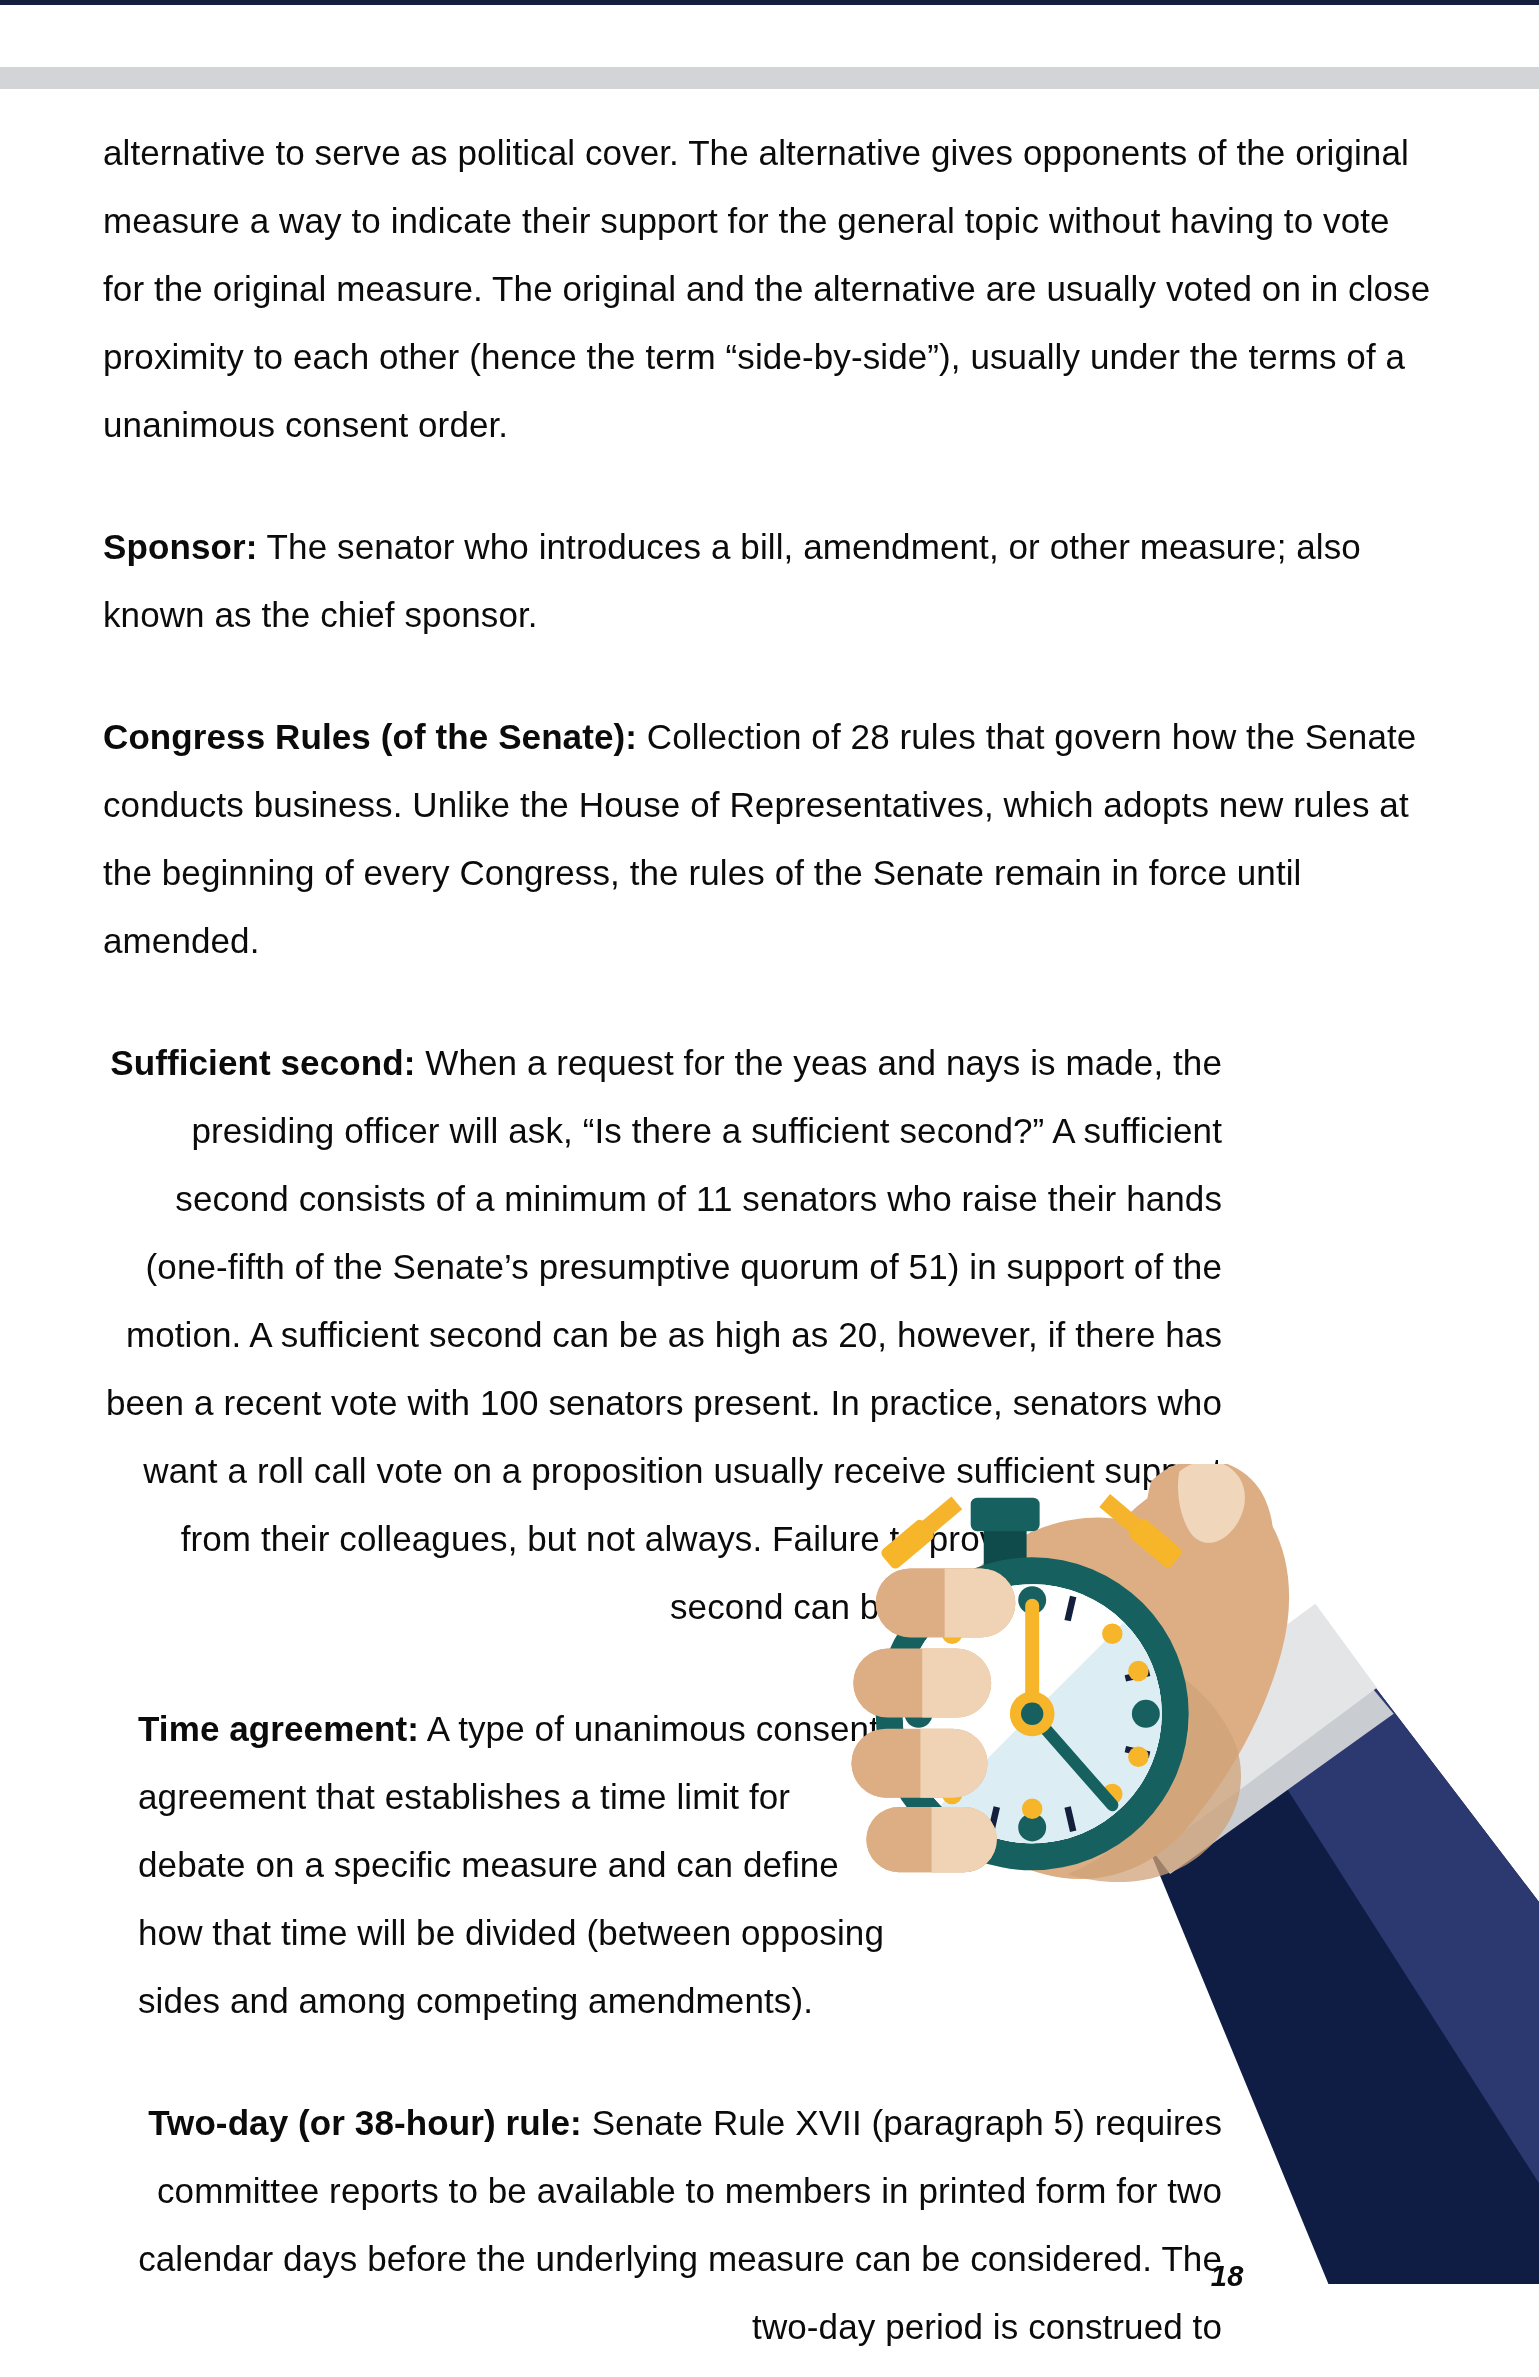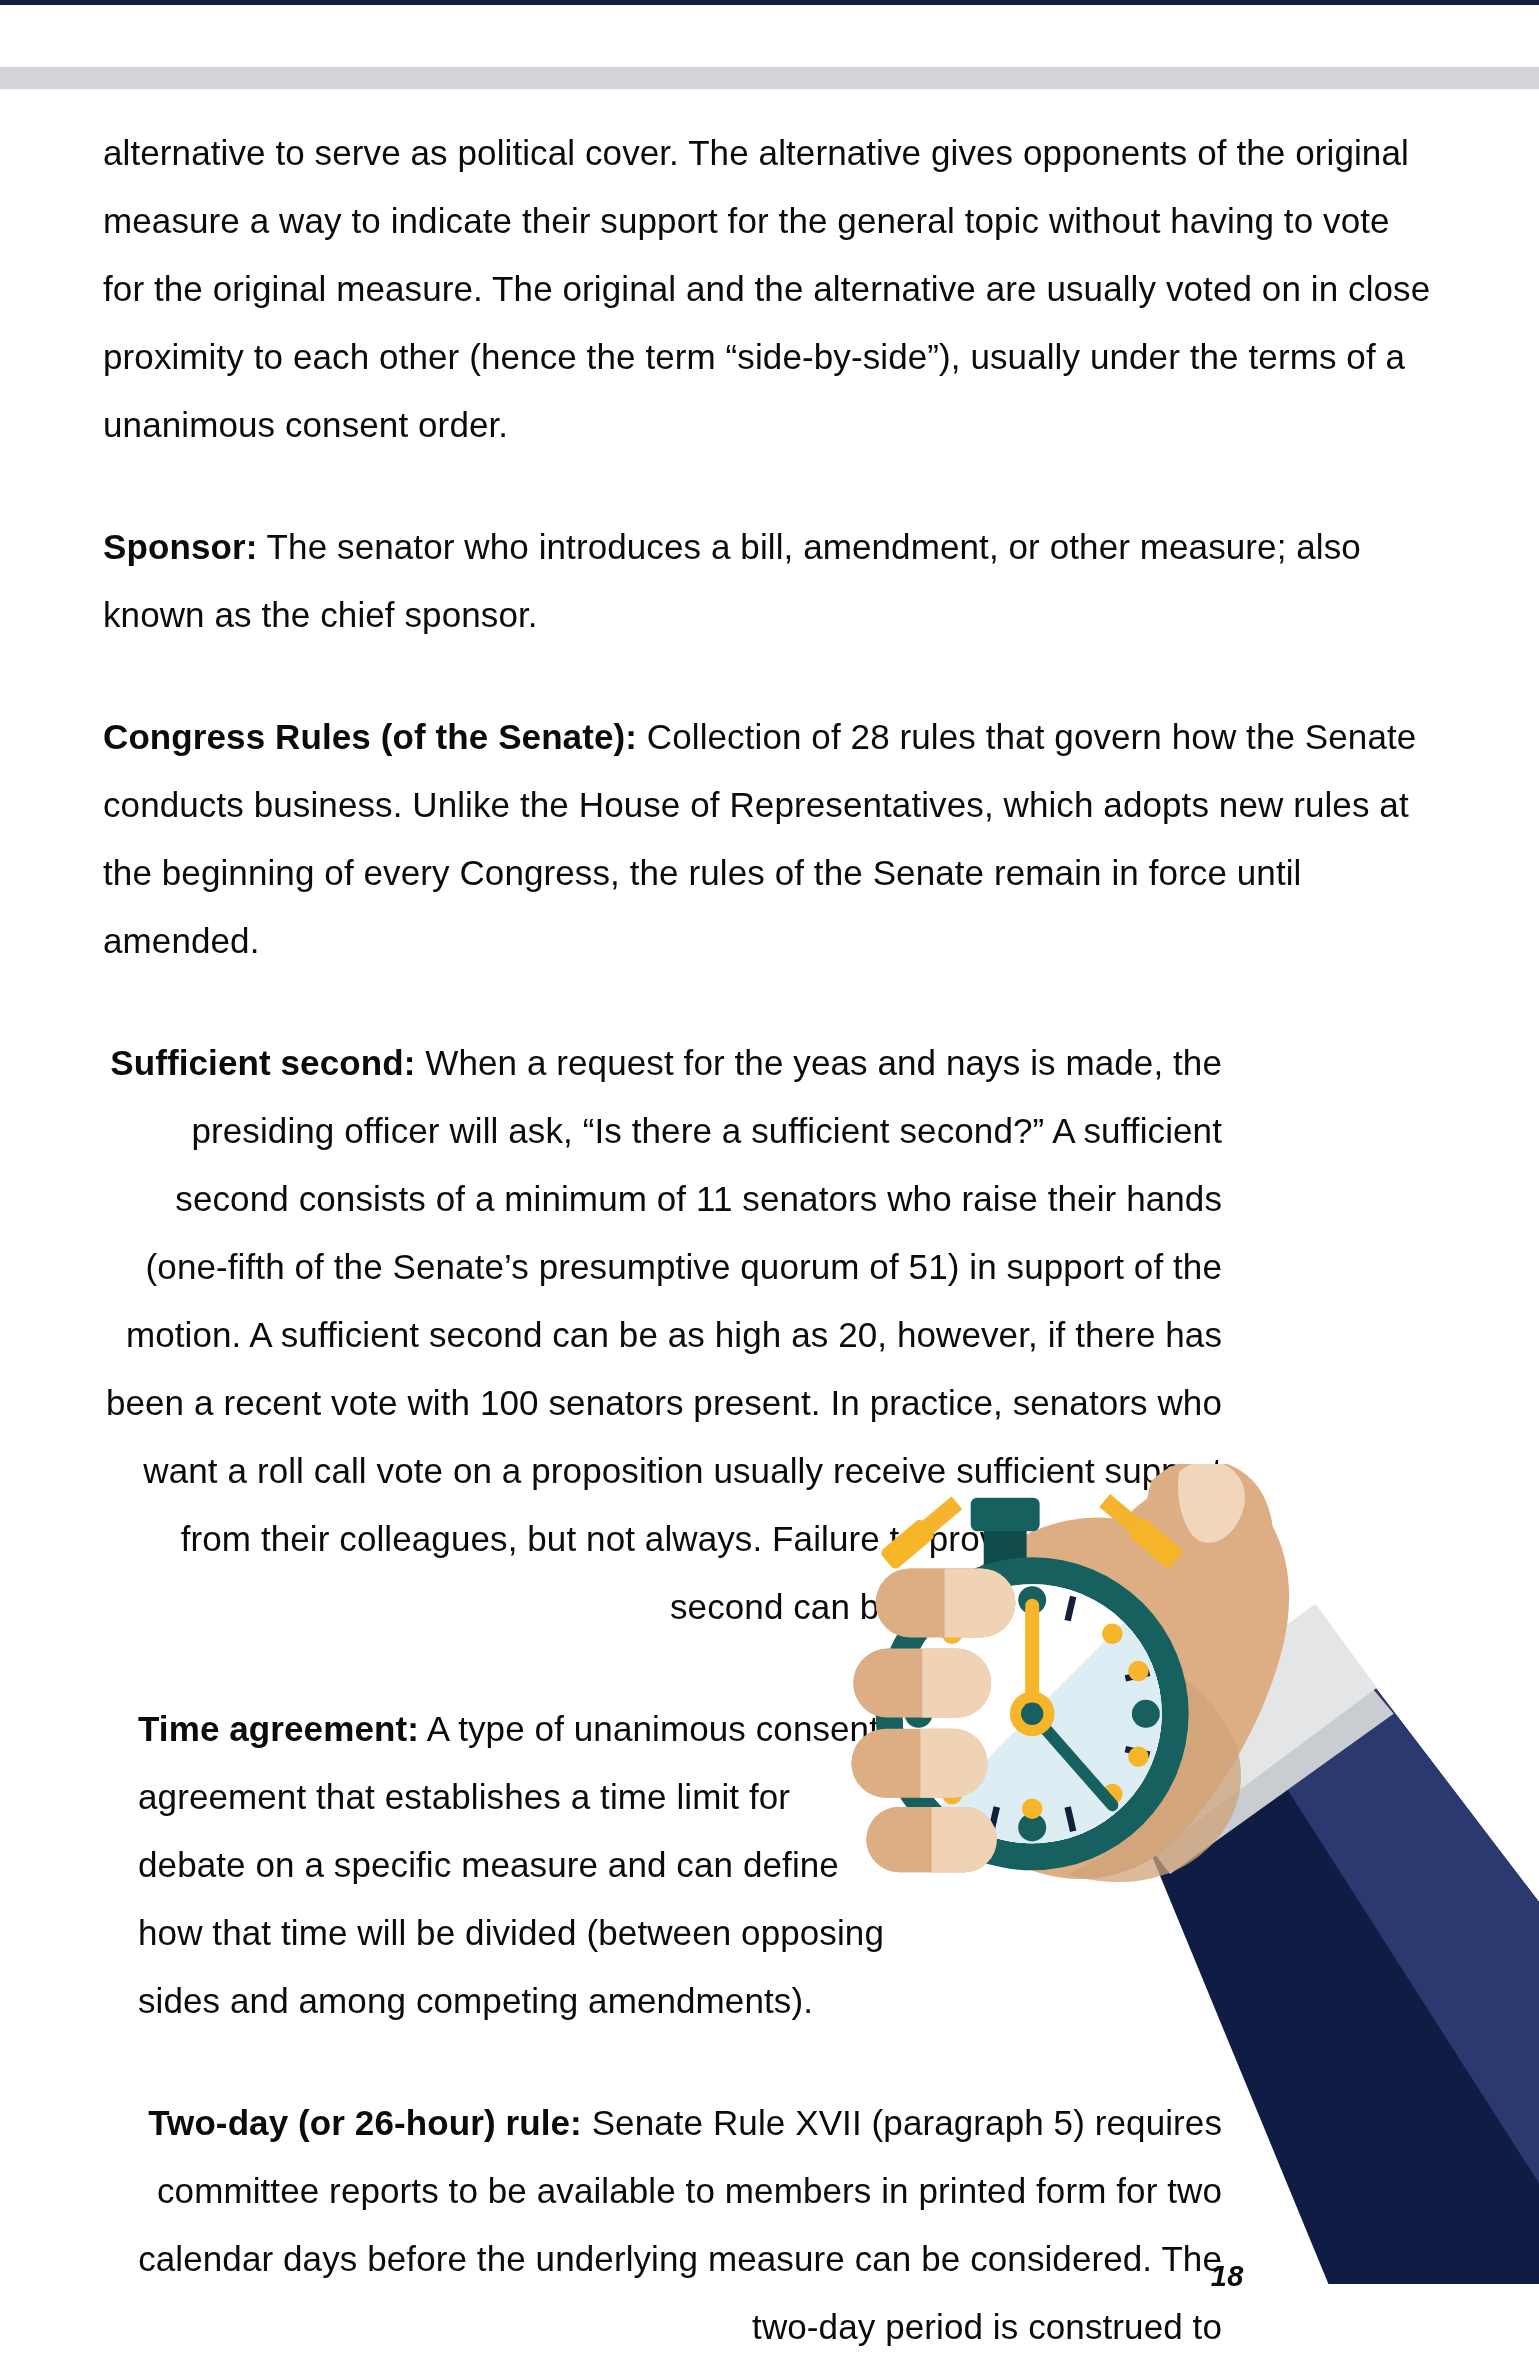--- a/index.html
+++ b/index.html
@@ -101,21 +101,21 @@
     <p class="para"><span class="term"></span><span>alternative to serve as political cover. The alternative gives opponents of the original measure a way to indicate their support for the general topic without having to vote for the original measure. The original and the alternative are usually voted on in close proximity to each other (hence the term “side-by-side”), usually under the terms of a unanimous consent order.</span></p>
 
     <p class="para"><span class="term">Sponsor:</span><span> The senator who introduces a bill, amendment, or other measure; also known as the chief sponsor.</span></p>
 
     <p class="para"><span class="term">Congress Rules (of the Senate):</span><span> Collection of 28 rules that govern how the Senate conducts business. Unlike the House of Representatives, which adopts new rules at the beginning of every Congress, the rules of the Senate remain in force until amended.</span></p>
 
     <p class="para narrow-2"><span class="term">Sufficient second:</span><span> When a request for the yeas and nays is made, the presiding officer will ask, “Is there a sufficient second?” A sufficient second consists of a minimum of 11 senators who raise their hands (one-fifth of the Senate’s presumptive quorum of 51) in support of the motion.  A sufficient second can be as high as 20, however, if there has been a recent vote with 100 senators present. In practice, senators who want a roll call vote on a proposition usually receive sufficient support from their colleagues, but not always. Failure to provide a sufficient second can be a method of rebuke.</span></p>
 
     <p class="para narrow"><span class="term">Time agreement:</span><span> A type of unanimous consent agreement that establishes a time limit for debate on a specific measure and can define how that time will be divided (between opposing sides and among competing amendments).</span></p>
 
-    <p class="para narrow-2"><span class="term">Two-day (or 26-hour) rule:</span><span> Senate Rule XVII (paragraph 5) requires committee reports to be available to members in printed form for two calendar days before the underlying measure can be considered. The two-day period is construed to</span></p>
+    <p class="para narrow-2"><span class="term">Two-day (or 38-hour) rule:</span><span> Senate Rule XVII (paragraph 5) requires committee reports to be available to members in printed form for two calendar days before the underlying measure can be considered. The two-day period is construed to</span></p>
 
   </div>
 
   <div class="illustration">
     <svg width="695" height="848" viewBox="0 0 746 910" xmlns="http://www.w3.org/2000/svg">
 
       <g>
         <path d="M322 400 L560 226 L746 470 L746 880 L520 880 Z" fill="#0f1d45"></path>
         <path d="M560 226 L746 470 L746 772 L470 340 Z" fill="#2c3870"></path>
       </g>

